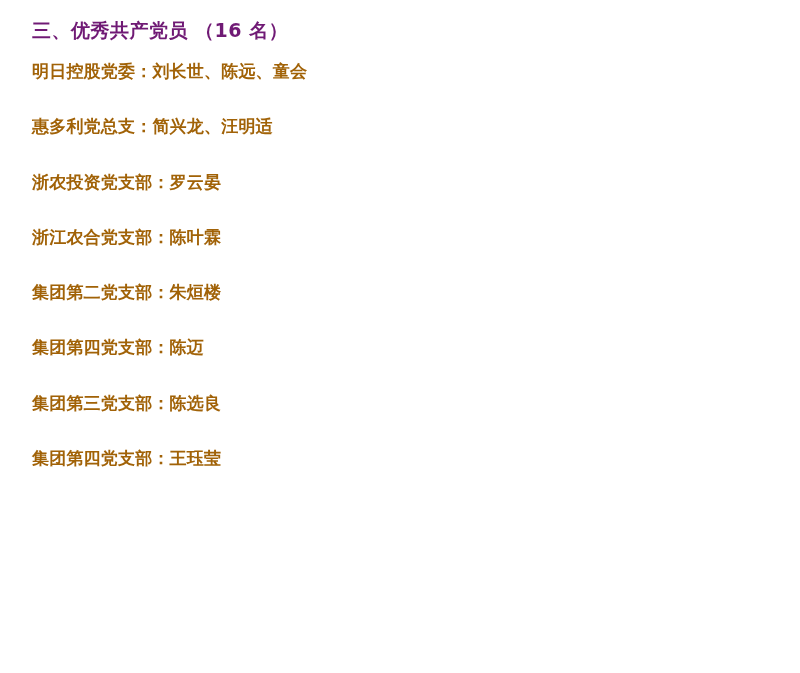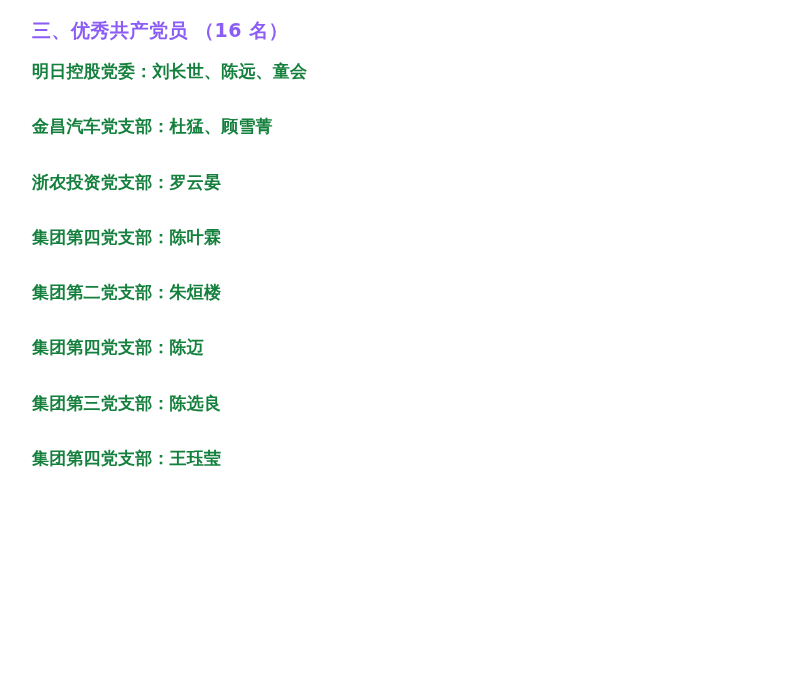--- a/index.html
+++ b/index.html
@@ -17,52 +17,52 @@
   .document {
     box-sizing: border-box;
     width: 800px;
     height: 673px;
     padding: 8px 0 0 0;
     background: #ffffff;
   }
   .doc-heading {
     font-size: 19px;
     font-weight: bold;
-    color: #8b5cf6;
+    color: #701a75;
     letter-spacing: 0.5px;
     padding: 8px 0 0 32px;
     line-height: 28px;
     white-space: nowrap;
   }
   .entry-list {
     margin: 0;
     padding: 0;
     list-style: none;
   }
   .entry {
     font-size: 17px;
     font-weight: bold;
-    color: #15803d;
+    color: #a16207;
     padding: 0 12px 0 32px;
     line-height: 55.3px;
     white-space: nowrap;
     letter-spacing: 0.2px;
   }
 </style>
 </head>
 <body>
 
 <div class="document">
 
   <div class="doc-heading">三、优秀共产党员 （16 名）</div>
 
   <ul class="entry-list">
     <li class="entry">明日控股党委：刘长世、陈远、童会</li>
-    <li class="entry">金昌汽车党支部：杜猛、顾雪菁</li>
+    <li class="entry">惠多利党总支：简兴龙、汪明适</li>
     <li class="entry">浙农投资党支部：罗云晏</li>
-    <li class="entry">集团第四党支部：陈叶霖</li>
+    <li class="entry">浙江农合党支部：陈叶霖</li>
     <li class="entry">集团第二党支部：朱烜楼</li>
     <li class="entry">集团第四党支部：陈迈</li>
     <li class="entry">集团第三党支部：陈选良</li>
     <li class="entry">集团第四党支部：王珏莹</li>
   </ul>
 
 </div>
 
 </body></html>

